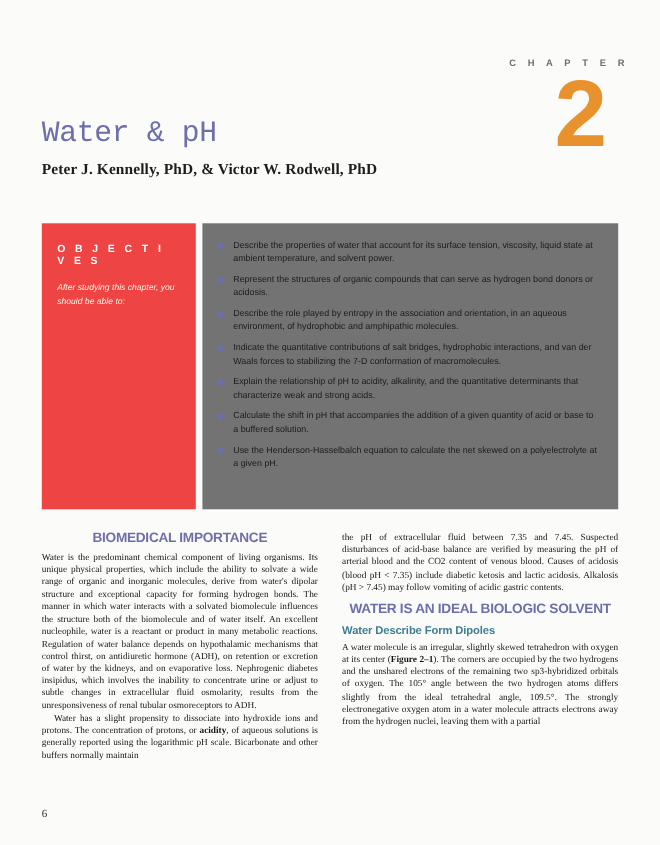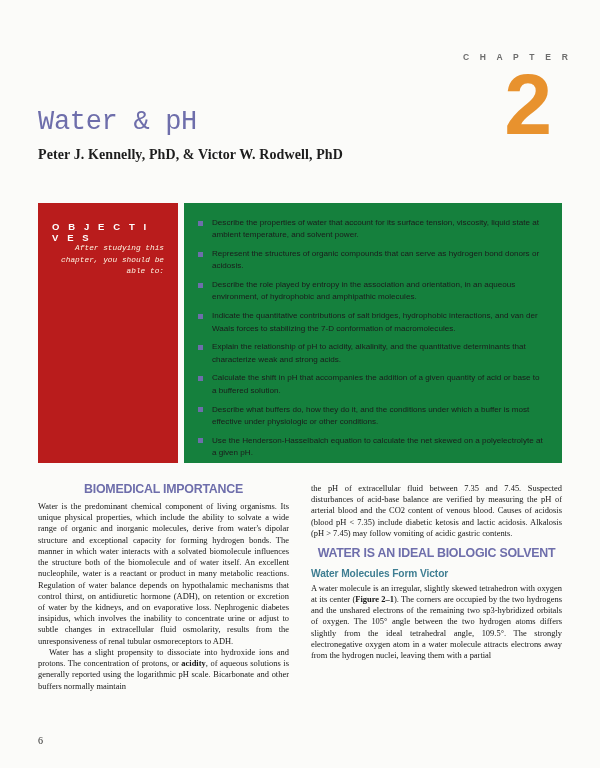--- a/index.html
+++ b/index.html
@@ -80,43 +80,43 @@
     position: absolute;
     left: 38px;
     top: 203px;
     width: 524px;
     height: 260px;
     display: flex;
     align-items: stretch;
   }
   .objectives-left {
     width: 140px;
-    background: #b91c1c;
+    background: #ef4444;
     box-sizing: border-box;
     padding: 18px 14px 12px 14px;
     flex: 0 0 140px;
   }
   .objectives-label {
     font-family: "Liberation Sans", sans-serif;
     font-size: 9.5px;
     font-weight: 700;
     letter-spacing: 3.1px;
     color: #ffffff;
   }
   .objectives-sub {
-    font-family: Liberation Mono, monospace;
+    font-family: Liberation Sans, sans-serif;
     font-size: 7.8px;
     font-style: italic;
     color: #fdf1df;
+    margin-top: 13px;
     line-height: 1.5;
-    text-align: right;
   }
   .objectives-right {
     flex: 1;
-    background: #15803d;
+    background: #737373;
     box-sizing: border-box;
     padding: 14px 16px 10px 14px;
     margin-left: 6px;
   }
   .obj-list {
     list-style: none;
     margin: 0;
     padding: 0;
   }
   .obj-item {
@@ -219,38 +219,37 @@
       <div class="objectives-sub">After studying this chapter, you should be able to:</div>
     </div>
     <div class="objectives-right">
       <ul class="obj-list">
         <li class="obj-item">Describe the properties of water that account for its surface tension, viscosity, liquid state at ambient temperature, and solvent power.</li>
         <li class="obj-item">Represent the structures of organic compounds that can serve as hydrogen bond donors or acidosis.</li>
         <li class="obj-item">Describe the role played by entropy in the association and orientation, in an aqueous environment, of hydrophobic and amphipathic molecules.</li>
         <li class="obj-item">Indicate the quantitative contributions of salt bridges, hydrophobic interactions, and van der Waals forces to stabilizing the 7-D conformation of macromolecules.</li>
         <li class="obj-item">Explain the relationship of pH to acidity, alkalinity, and the quantitative determinants that characterize weak and strong acids.</li>
         <li class="obj-item">Calculate the shift in pH that accompanies the addition of a given quantity of acid or base to a buffered solution.</li>
-        <li class="obj-item">Describe what buffers do, how they do it, and the conditions under which a buffer is most effective under physiologic or other conditions.</li>
         <li class="obj-item">Use the Henderson-Hasselbalch equation to calculate the net skewed on a polyelectrolyte at a given pH.</li>
       </ul>
     </div>
   </div>
 
   <div class="body-cols">
 
     <div class="col">
       <h2 class="h1-sec">BIOMEDICAL IMPORTANCE</h2>
       <p class="para">Water is the predominant chemical component of living organisms. Its unique physical properties, which include the ability to solvate a wide range of organic and inorganic molecules, derive from water's dipolar structure and exceptional capacity for forming hydrogen bonds. The manner in which water interacts with a solvated biomolecule influences the structure both of the biomolecule and of water itself. An excellent nucleophile, water is a reactant or product in many metabolic reactions. Regulation of water balance depends on hypothalamic mechanisms that control thirst, on antidiuretic hormone (ADH), on retention or excretion of water by the kidneys, and on evaporative loss. Nephrogenic diabetes insipidus, which involves the inability to concentrate urine or adjust to subtle changes in extracellular fluid osmolarity, results from the unresponsiveness of renal tubular osmoreceptors to ADH.</p>
       <p class="para"><span>Water has a slight propensity to dissociate into hydroxide ions and protons. The concentration of protons, or </span><b>acidity</b><span>, of aqueous solutions is generally reported using the logarithmic pH scale. Bicarbonate and other buffers normally maintain</span></p>
     </div>
 
     <div class="col">
       <p class="para">the pH of extracellular fluid between 7.35 and 7.45. Suspected disturbances of acid-base balance are verified by measuring the pH of arterial blood and the CO2 content of venous blood. Causes of acidosis (blood pH &lt; 7.35) include diabetic ketosis and lactic acidosis. Alkalosis (pH &gt; 7.45) may follow vomiting of acidic gastric contents.</p>
       <h2 class="h1-sec second">WATER IS AN IDEAL BIOLOGIC SOLVENT</h2>
-      <h3 class="h2-sec">Water Molecules Form Victor</h3>
+      <h3 class="h2-sec">Water Describe Form Dipoles</h3>
       <p class="para"><span>A water molecule is an irregular, slightly skewed tetrahedron with oxygen at its center (</span><b>Figure 2–1</b><span>). The corners are occupied by the two hydrogens and the unshared electrons of the remaining two sp3-hybridized orbitals of oxygen. The 105° angle between the two hydrogen atoms differs slightly from the ideal tetrahedral angle, 109.5°. The strongly electronegative oxygen atom in a water molecule attracts electrons away from the hydrogen nuclei, leaving them with a partial</span></p>
     </div>
 
   </div>
 
   <div class="folio">6</div>
 
 </div>
 
 </body></html>

